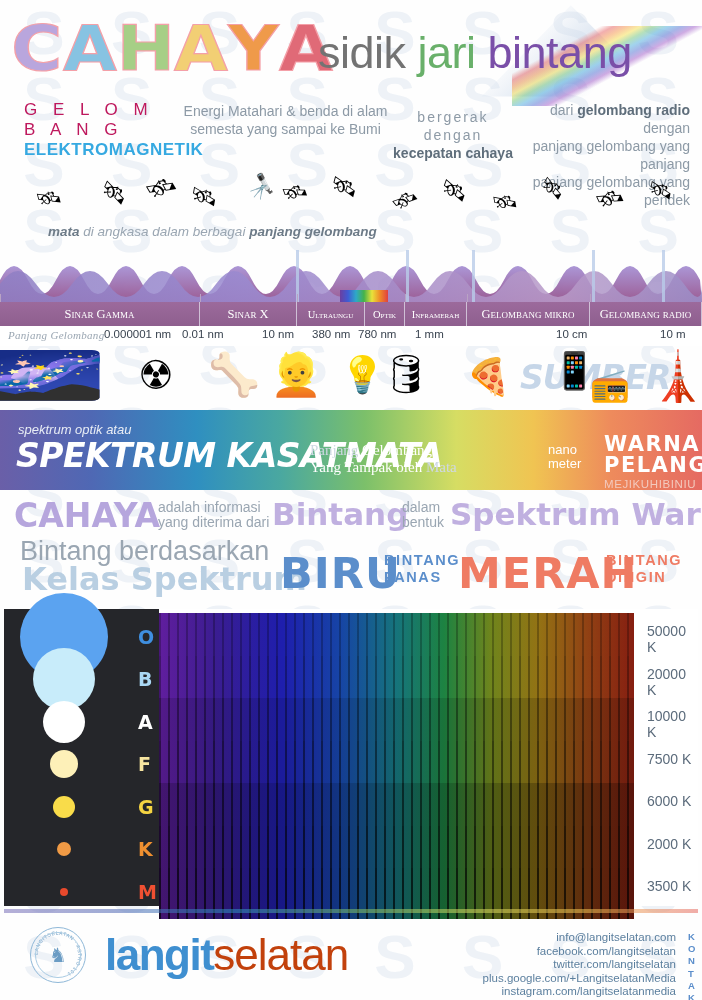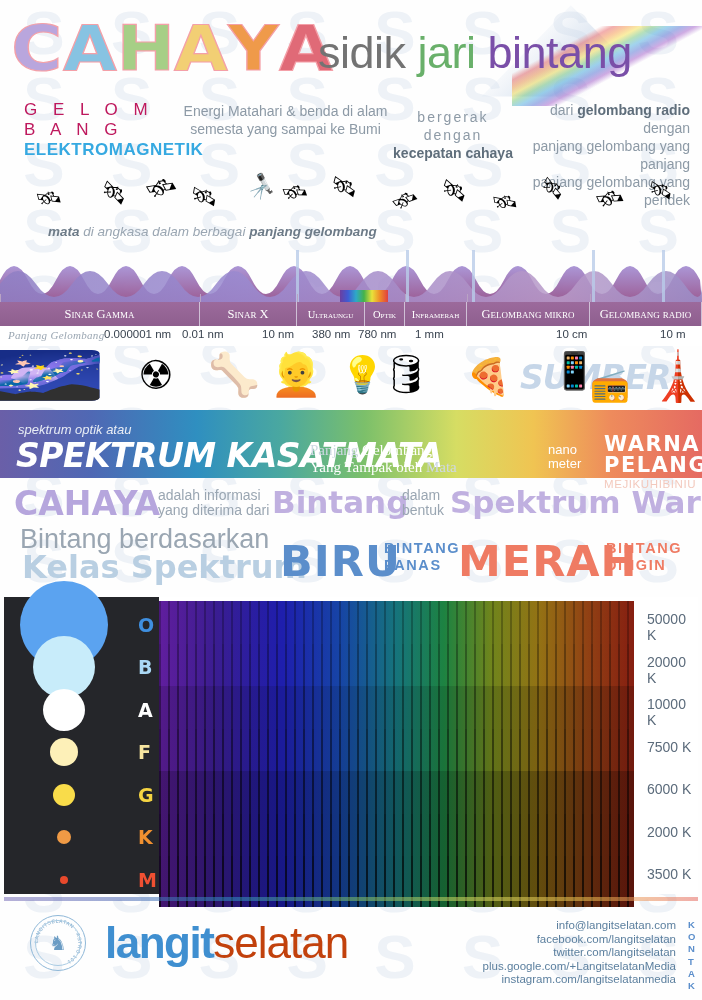--- a/index.html
+++ b/index.html
@@ -87,21 +87,21 @@
   .wlcap { position: absolute; left: 8px; top: 3px; font-size: 11px; color: #9aa6b2;
     font-family: "Liberation Serif", serif; font-style: italic; letter-spacing: .3px;}
 
   
   .srcrow { position: relative; z-index: 2; height: 60px; }
   .sumber { position: absolute; left: 520px; top: 12px; font-size: 33px; font-weight: bold; font-style: italic;
     color: #c6d6e8; font-family: "DejaVu Sans", sans-serif; letter-spacing: -1px; }
   .srcicon { position: absolute; }
 
   
-  .vsbanner { position: relative; z-index: 2; height: 68px; margin-top: 4px;
+  .vsbanner { position: relative; z-index: 2; height: 80px; margin-top: 4px;
     background: linear-gradient(90deg,#6a5fa8 0%,#4f68b4 13%,#2f8fc0 28%,#4aa8a0 40%,#7cc06a 52%,#d6dd63 65%,#f0c452 76%,#ee8b5c 87%,#e56a62 100%); }
   .vs-small { position: absolute; left: 18px; top: 12px; color: #e8edf5; font-size: 13px; font-style: italic; }
   .vs-big { position: absolute; left: 16px; top: 26px; color: #fff; font-size: 33px; font-weight: bold;
     font-style: italic; font-family: "DejaVu Sans", sans-serif; letter-spacing: -.5px; }
   .vs-pjg { position: absolute; left: 310px; top: 32px; font-family: "Liberation Serif", serif;
     color: #fff; font-size: 15px; line-height: 17px; }
   .vs-pjg .dim { color: #cfd8e4; }
   .vs-num { position: absolute; left: 432px; top: 28px; color: #fff; font-size: 32px; font-weight: bold;
     font-style: italic; font-family: "DejaVu Sans", sans-serif; }
   .vs-nano { position: absolute; left: 548px; top: 33px; color: #fff; font-size: 13px; line-height: 14px; }

